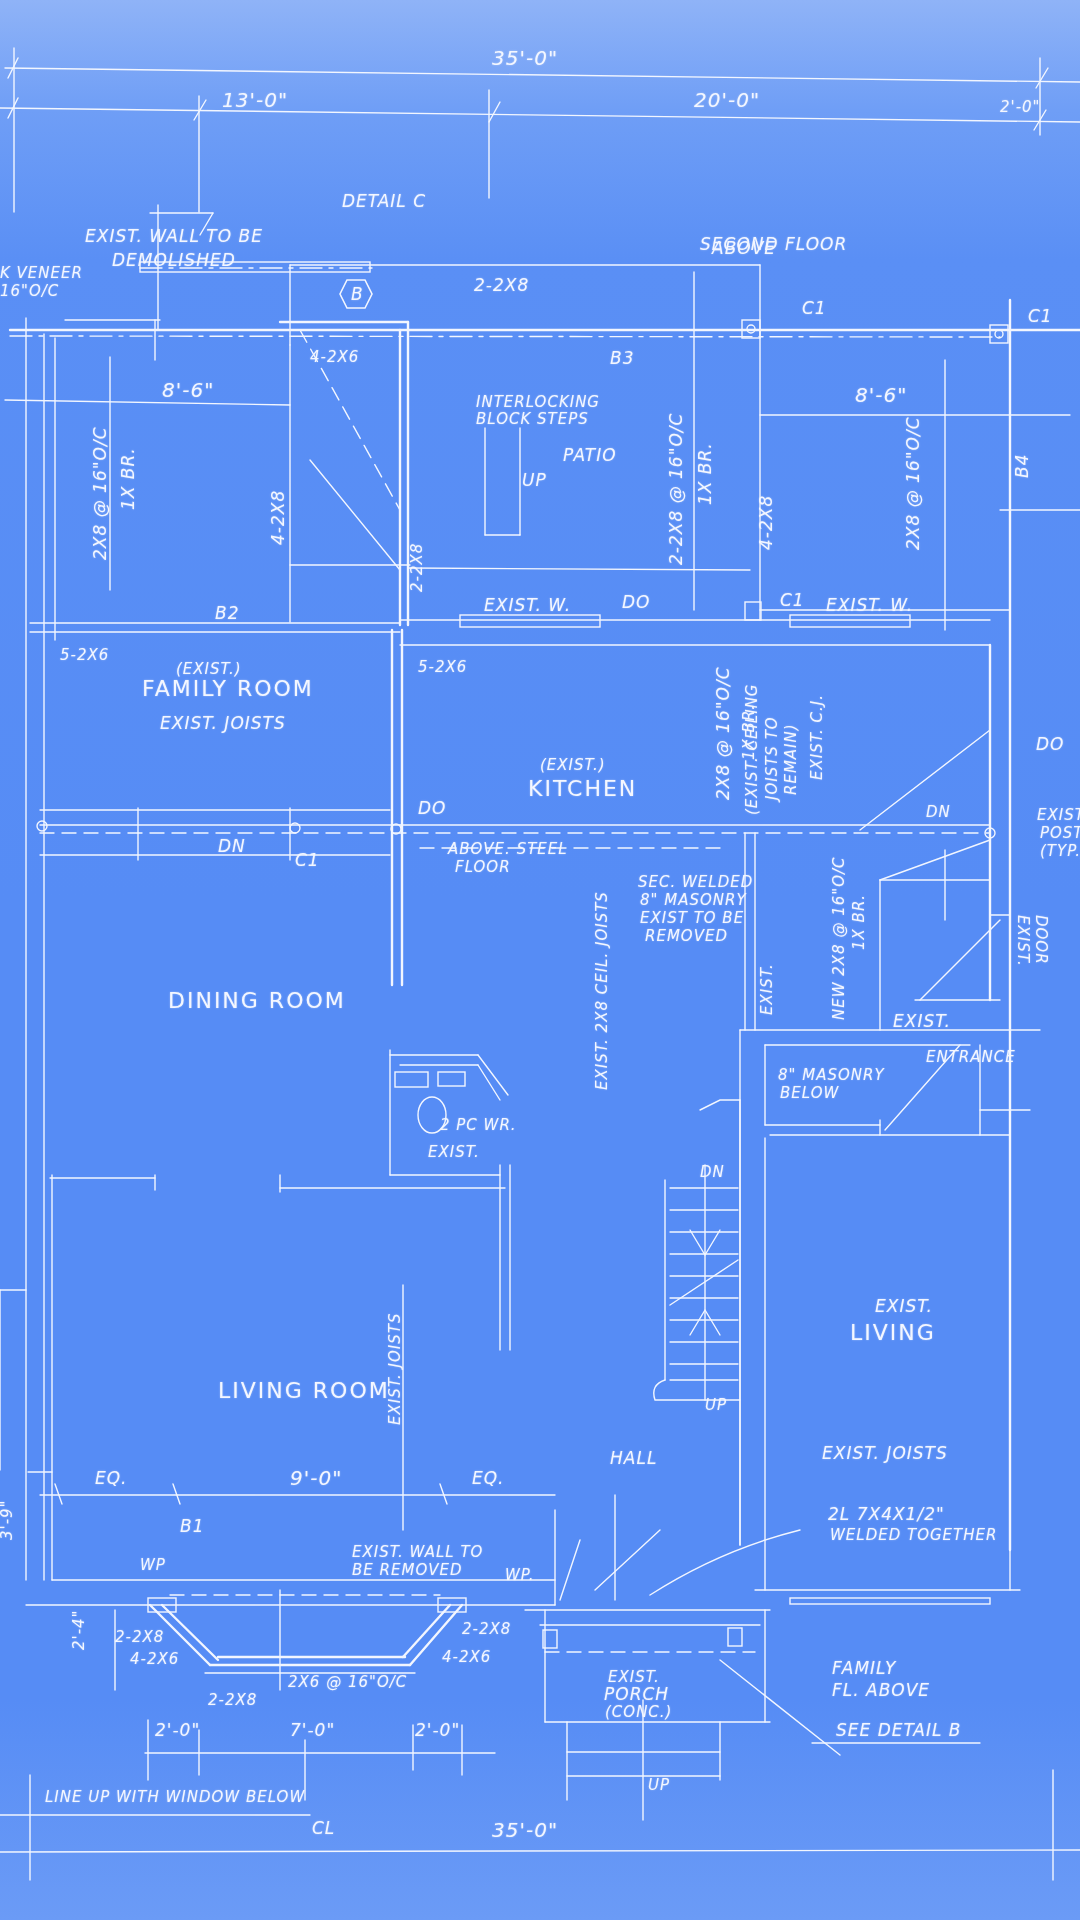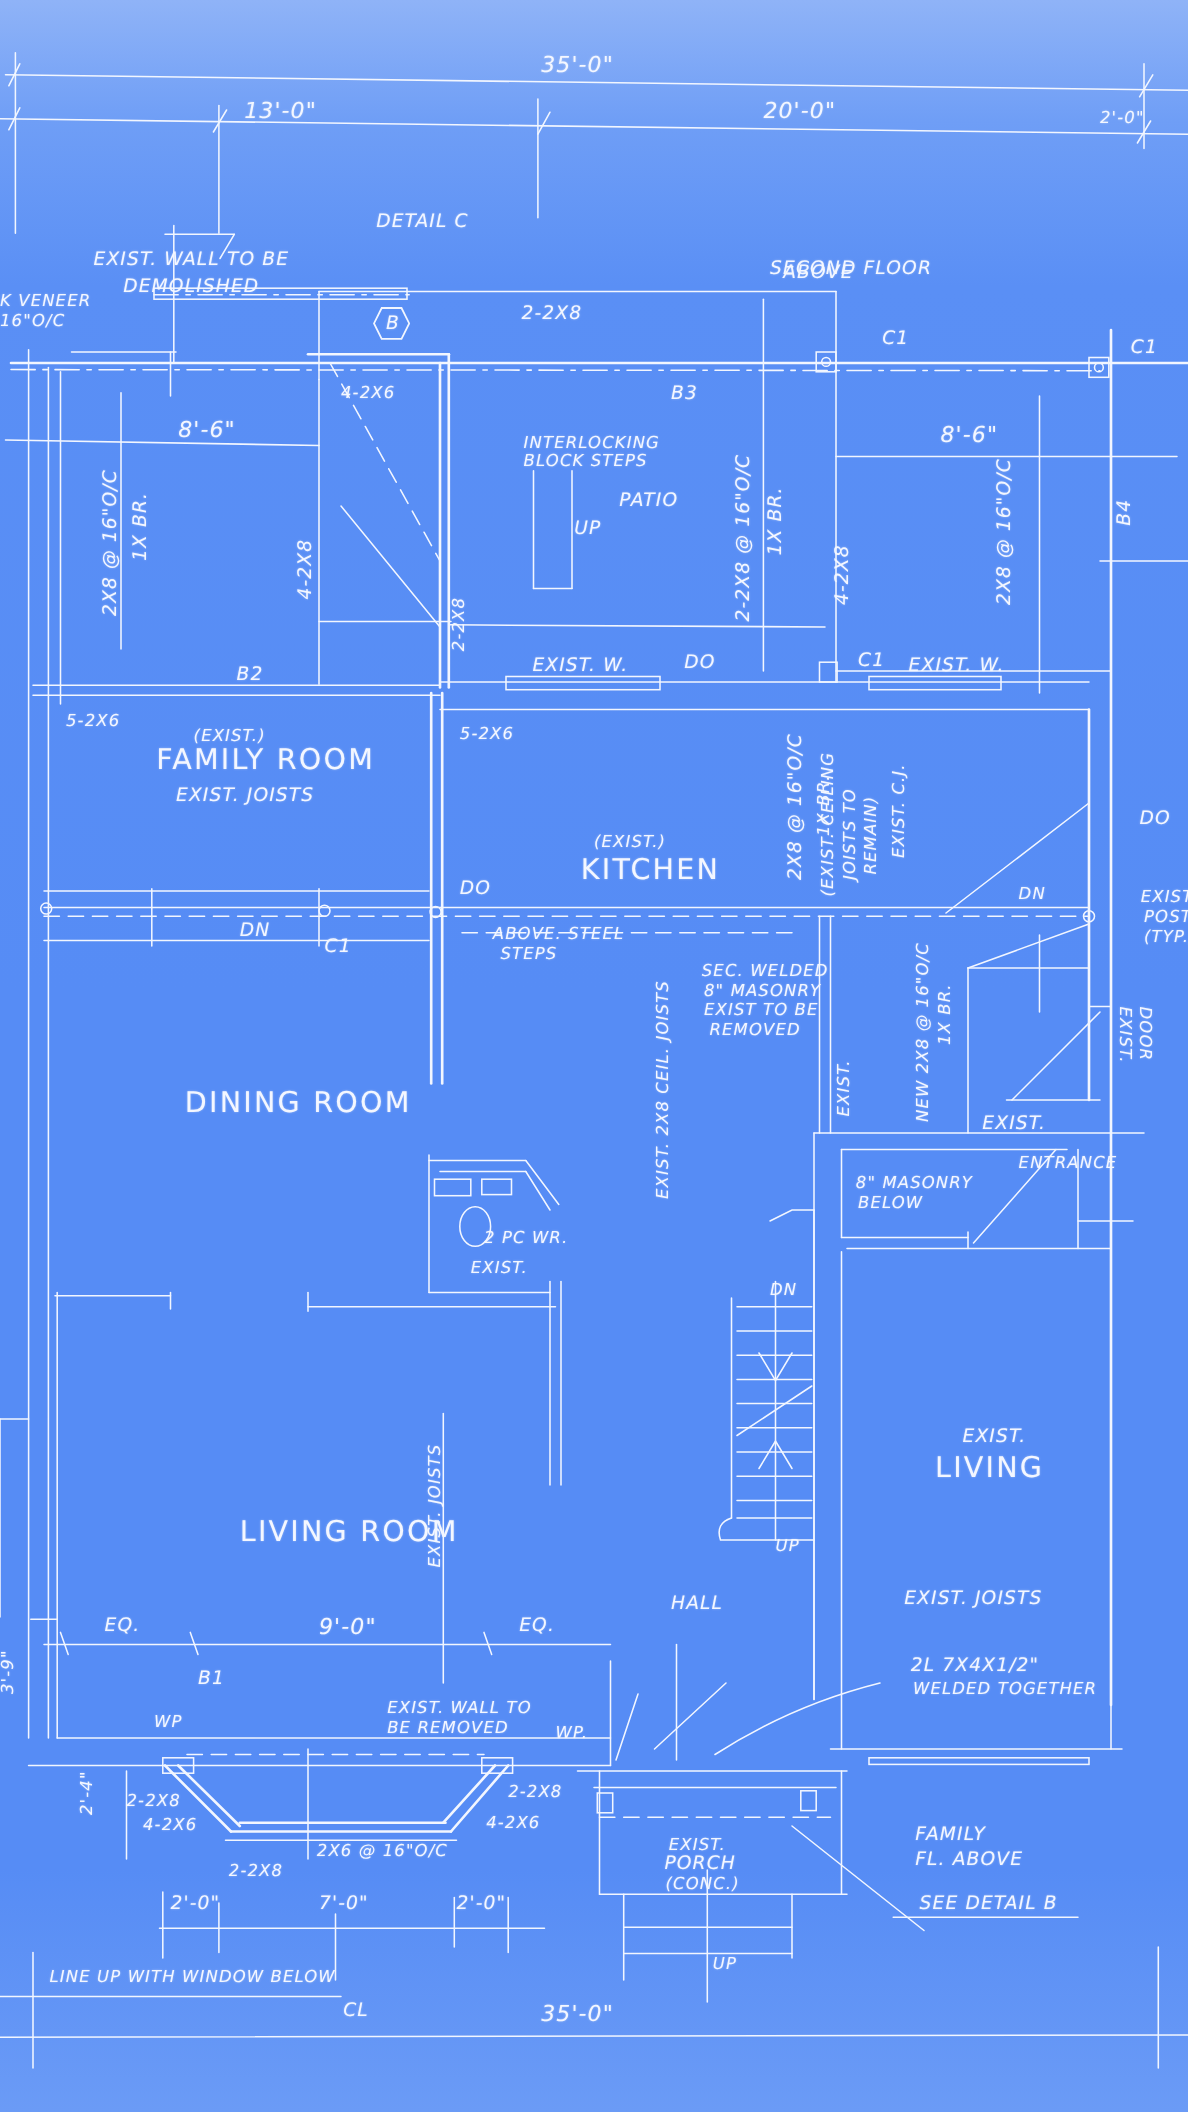--- a/index.html
+++ b/index.html
@@ -8,21 +8,21 @@
     font-family:"DejaVu Sans",sans-serif;color:#fff;}
   #plan{position:absolute;left:0;top:0;width:1080px;height:1920px;}
   #plan line,#plan polyline,#plan path,#plan rect,#plan circle,#plan polygon{stroke:#f2f6ff;fill:none;stroke-linecap:round;}
   .w2{stroke-width:2.4}
   .w1{stroke-width:1.4}
   .dash{stroke-dasharray:22 7 4 7}
   .dash2{stroke-dasharray:14 8}
   .lbl{position:absolute;white-space:nowrap;color:#f4f7ff;font-family:"DejaVu Sans",sans-serif;
     font-size:17px;letter-spacing:1px;line-height:1;transform-origin:left top;
     text-shadow:0 0 2px rgba(255,255,255,0.45);font-style:italic;}
-  .lg{font-size:26px;letter-spacing:2px;font-style:normal;}
+  .lg{font-size:22px;letter-spacing:2px;font-style:normal;}
   .sm{font-size:15px;}
   .dim{font-size:20px;}
   .v{transform:rotate(-90deg);}
   .v90{transform:rotate(90deg);}
   .hex{position:absolute;width:34px;height:30px;}
 </style>
 </head>
 <body>
 
 <svg id="plan" viewBox="0 0 1080 1920" xmlns="http://www.w3.org/2000/svg">
@@ -316,21 +316,21 @@
 
 <div class="lbl sm" style="left:60px;top:648px">5-2X6</div>
 <div class="lbl sm" style="left:418px;top:660px">5-2X6</div>
 <div class="lbl sm" style="left:176px;top:662px">(EXIST.)</div>
 <div class="lbl lg" style="left:142px;top:678px">FAMILY ROOM</div>
 <div class="lbl" style="left:160px;top:715px">EXIST. JOISTS</div>
 <div class="lbl" style="left:218px;top:838px">DN</div>
 <div class="lbl" style="left:295px;top:852px">C1</div>
 <div class="lbl" style="left:418px;top:800px">DO</div>
 <div class="lbl sm" style="left:448px;top:842px">ABOVE. STEEL</div>
-<div class="lbl sm" style="left:455px;top:860px">STEPS</div>
+<div class="lbl sm" style="left:455px;top:860px">FLOOR</div>
 
 <div class="lbl sm" style="left:540px;top:758px">(EXIST.)</div>
 <div class="lbl lg" style="left:528px;top:778px">KITCHEN</div>
 <div class="lbl v" style="left:715px;top:800px">2X8 @ 16"O/C</div>
 <div class="lbl sm v" style="left:742px;top:760px">1X BR.</div>
 <div class="lbl sm v" style="left:745px;top:815px">(EXIST. CEILING</div>
 <div class="lbl sm v" style="left:765px;top:800px">JOISTS TO</div>
 <div class="lbl sm v" style="left:784px;top:795px">REMAIN)</div>
 <div class="lbl sm v" style="left:810px;top:780px">EXIST. C.J.</div>
 <div class="lbl" style="left:1036px;top:736px">DO</div>

